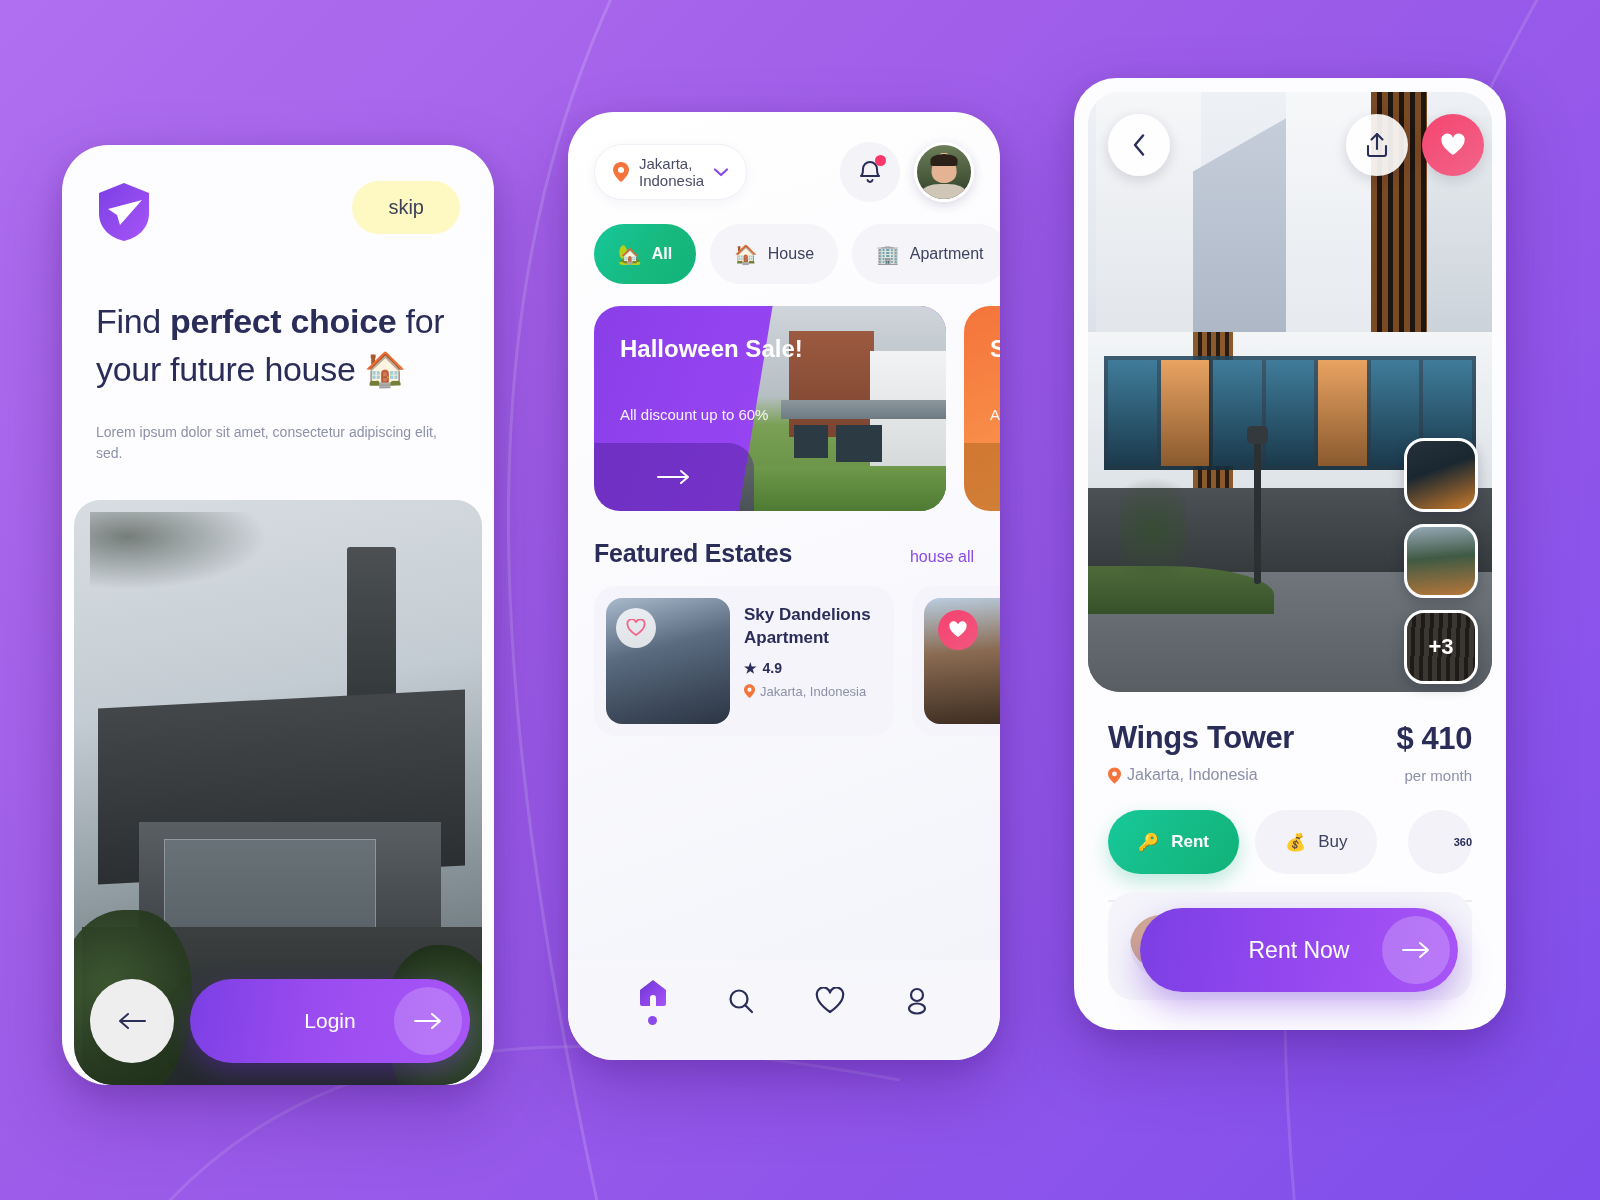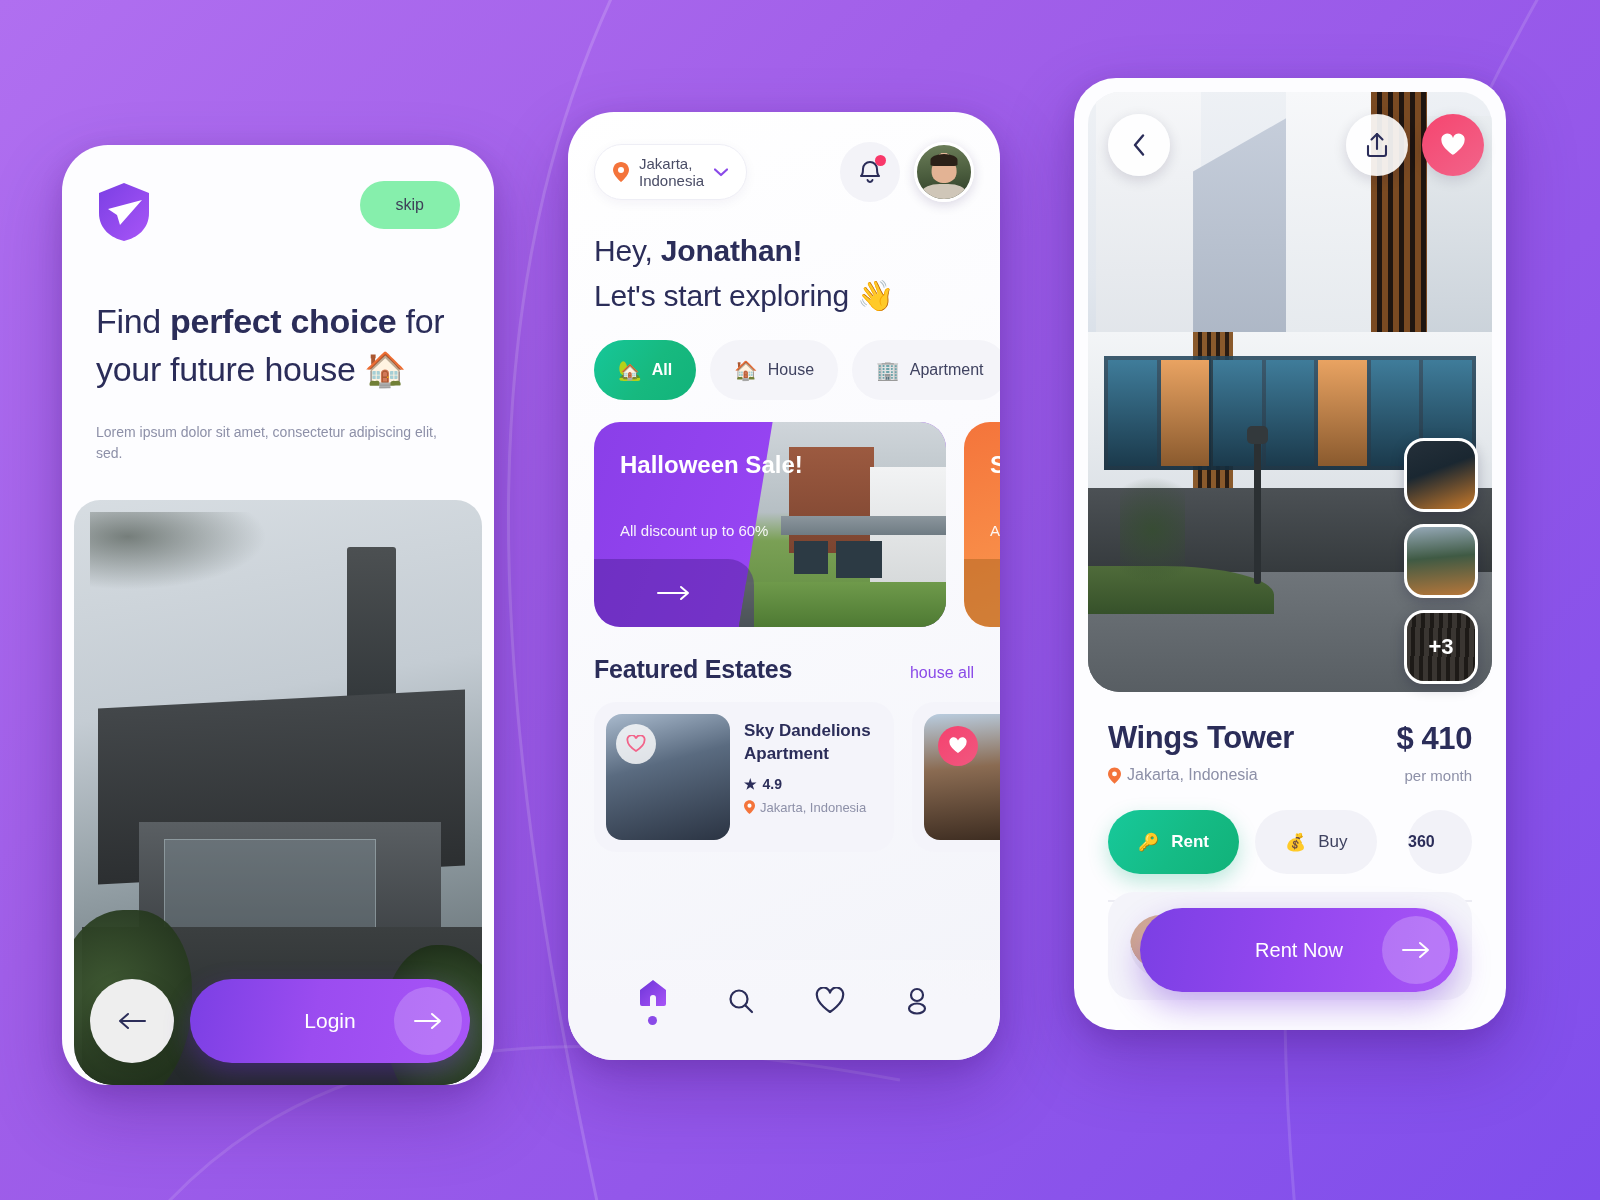--- a/index.html
+++ b/index.html
@@ -21,22 +21,22 @@
     overflow: hidden;
   }
   #phone1 { left: 62px;  top: 145px; width: 432px; height: 940px; }
   #phone2 { left: 568px; top: 112px; width: 432px; height: 948px; }
   #phone3 { left: 1074px;top: 78px;  width: 432px; height: 952px; border-radius: 42px;}
 
   
   .p1-top { padding: 36px 34px 0 34px; display:flex; justify-content:space-between; align-items:flex-start;}
   .logo { width: 56px; height: 62px; }
   .skip-btn {
-    background: #86efac; border: none; border-radius: 30px;
-    padding: 15px 36px; font-size: 16px; color: #3e4158;
+    background: #fef9c3; border: none; border-radius: 30px;
+    padding: 15px 36px; font-size: 20px; color: #3e4158;
     font-family: "Liberation Sans", sans-serif; cursor: pointer;
   }
   .p1-headline {
     margin: 54px 34px 0 34px; font-size: 34px; line-height: 1.42;
     color: #2b2d59; letter-spacing: -.3px;
   }
   .p1-headline b { font-weight: bold; }
   .p1-sub {
     margin: 28px 34px 0 34px; font-size: 14px; line-height: 1.55;
     color: #8d90a8;
@@ -257,35 +257,35 @@
   .p3-name { font-size:31px; font-weight:bold; color:#2b2d59; letter-spacing:-.4px;}
   .p3-loc { margin-top:10px; font-size:16px; color:#8d90a8; display:flex; align-items:center; gap:6px;}
   .p3-price { font-size:31px; font-weight:bold; color:#2b2d59; text-align:right; letter-spacing:-.4px;}
   .p3-per { margin-top:10px; font-size:15px; color:#8d90a8; text-align:right;}
 
   .p3-acts { margin-top: 26px; display:flex; align-items:center; gap:16px;}
   .act { height:64px; border-radius:32px; display:flex; align-items:center; gap:12px;
     padding: 0 30px; font-size:17px; color:#3f4260; background:#f2f2f8; cursor:pointer;}
   .act.rent { background: linear-gradient(125deg,#17c99b 0%, #15bb85 55%, #11b279 100%);
     color:#fff; font-weight:bold; box-shadow:0 8px 20px rgba(20,180,130,.28);}
-  .act.c360 { width:64px; padding:0; justify-content:flex-start; margin-left:auto; font-size:16px;
+  .act.c360 { width:64px; padding:0; justify-content:flex-end; margin-left:auto; font-size:11px;
     font-weight:bold; color:#2b2d59;}
 
   .p3-divider { margin: 26px 0 0 0; height:1.5px; background:#ececf3;}
 
   .ghost-card { position:absolute; left:34px; right:34px; bottom:30px; height:108px;
     background:#f4f4fa; border-radius:26px; display:flex; align-items:center; padding: 0 22px; gap:16px;}
   .ghost-card .gav { width:62px; height:62px; border-radius:50%;
     background: radial-gradient(circle at 50% 38%, #e3bda0, #cfa88c 62%, #e9e9ef 63%);}
   .ghost-card .gmin { margin-left:auto; width:46px; height:46px; border-radius:50%;
     border:1.5px solid #e3e3ec; display:flex; align-items:center; justify-content:center; color:#b9bbcb;}
   .rent-now {
     position:absolute; left:66px; right:48px; bottom:38px; height:84px; border-radius:42px;
     background: linear-gradient(100deg,#7b3fe4 0%, #9447ef 48%, #a855f7 100%);
-    display:flex; align-items:center; justify-content:center; color:#fff; font-size:20px;
+    display:flex; align-items:center; justify-content:center; color:#fff; font-size:23px;
     box-shadow:0 14px 32px rgba(110,40,220,.36); cursor:pointer;
   }
   .rent-now .circ { position:absolute; right:8px; top:50%; transform:translateY(-50%);
     width:68px; height:68px; border-radius:50%; background:rgba(255,255,255,.22);
     display:flex; align-items:center; justify-content:center;}
   .i { display:block; }
 </style>
 </head>
 <body>
 
@@ -378,24 +378,20 @@
       </span>
       <span class="bell-dot"></span>
     </div>
     <div class="avatar">
       <span class="body"></span>
         <span class="face"></span>
         <span class="hair"></span>
     </div>
   </div>
 
-  <div class="p2-greet">
-    <div class="l1"><span>Hey, </span><b>Jonathan!</b></div>
-    <div class="l2"><span>Let's start exploring </span><span>👋</span></div>
-  </div>
 
 
   <div class="chips">
     <div class="chip active">
       <span class="emo">🏡</span>
       <span>All</span>
     </div>
     <div class="chip">
       <span class="emo">🏠</span>
       <span>House</span>

